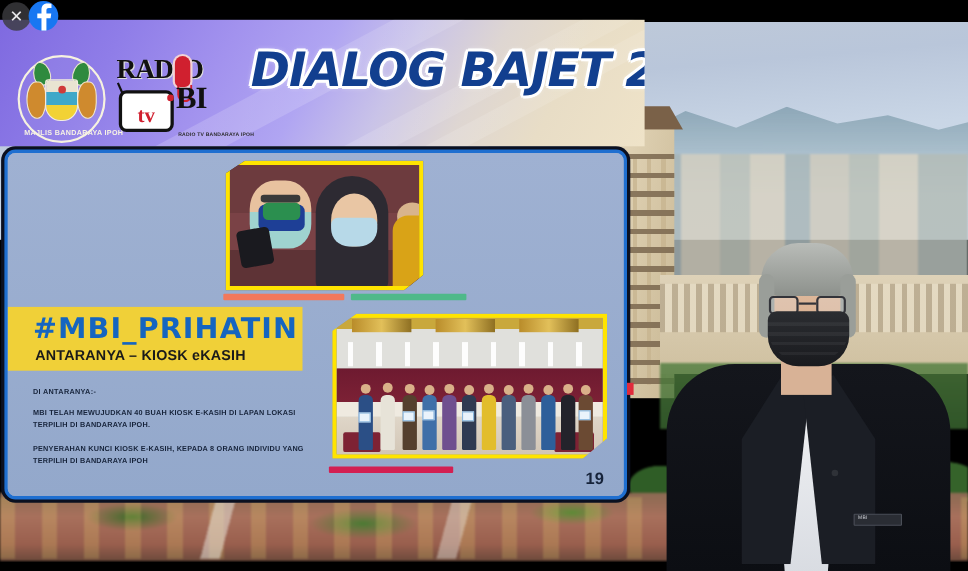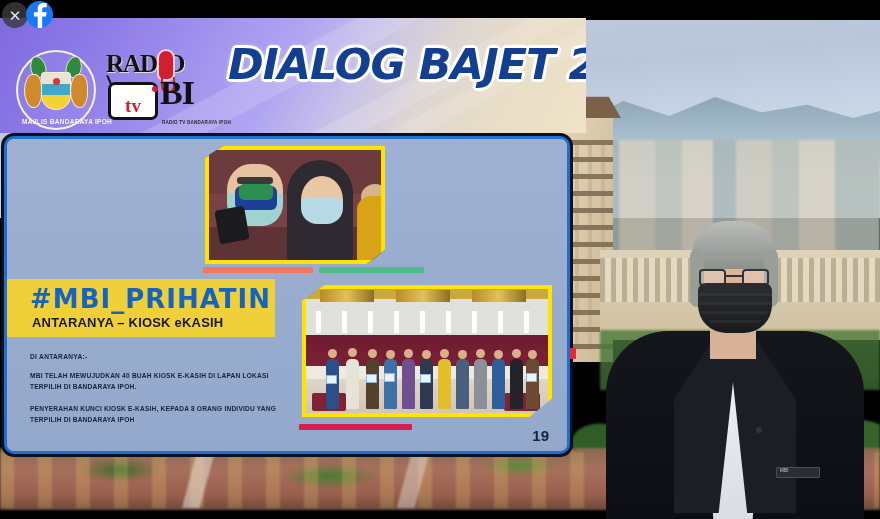--- a/index.html
+++ b/index.html
@@ -136,21 +136,21 @@
   .ct-word { left:8px; top:74px; font-size:6.5px; }
 
   
   .logo-radio { position:absolute; left:102px; top:28px; width:110px; height:90px; }
   .rad-word {
     position:absolute; left:4px; top:4px; font-size:25px; font-weight:bold; color:#111;
     font-family:"Liberation Serif", serif; letter-spacing:-1px;
     text-shadow:1px 1px 0 #ddd;
   }
   .rad-bi {
-    position:absolute; left:58px; top:28px; font-size:34px; font-weight:bold; color:#111;
+    position:absolute; left:58px; top:28px; font-size:28px; font-weight:bold; color:#111;
     font-family:"Liberation Serif", serif; letter-spacing:-1px;
   }
   .rad-mic {
     position:absolute; left:57px; top:5px; width:14px; height:28px;
     background:#d0202f; border-radius:7px 7px 5px 5px;
     box-shadow:0 0 0 2px #f2d3d6;
   }
   .rad-mic:after {
     content:""; position:absolute; left:2px; top:26px; width:10px; height:14px;
     border:2px solid #d0202f; border-top:none; border-radius:0 0 9px 9px;

